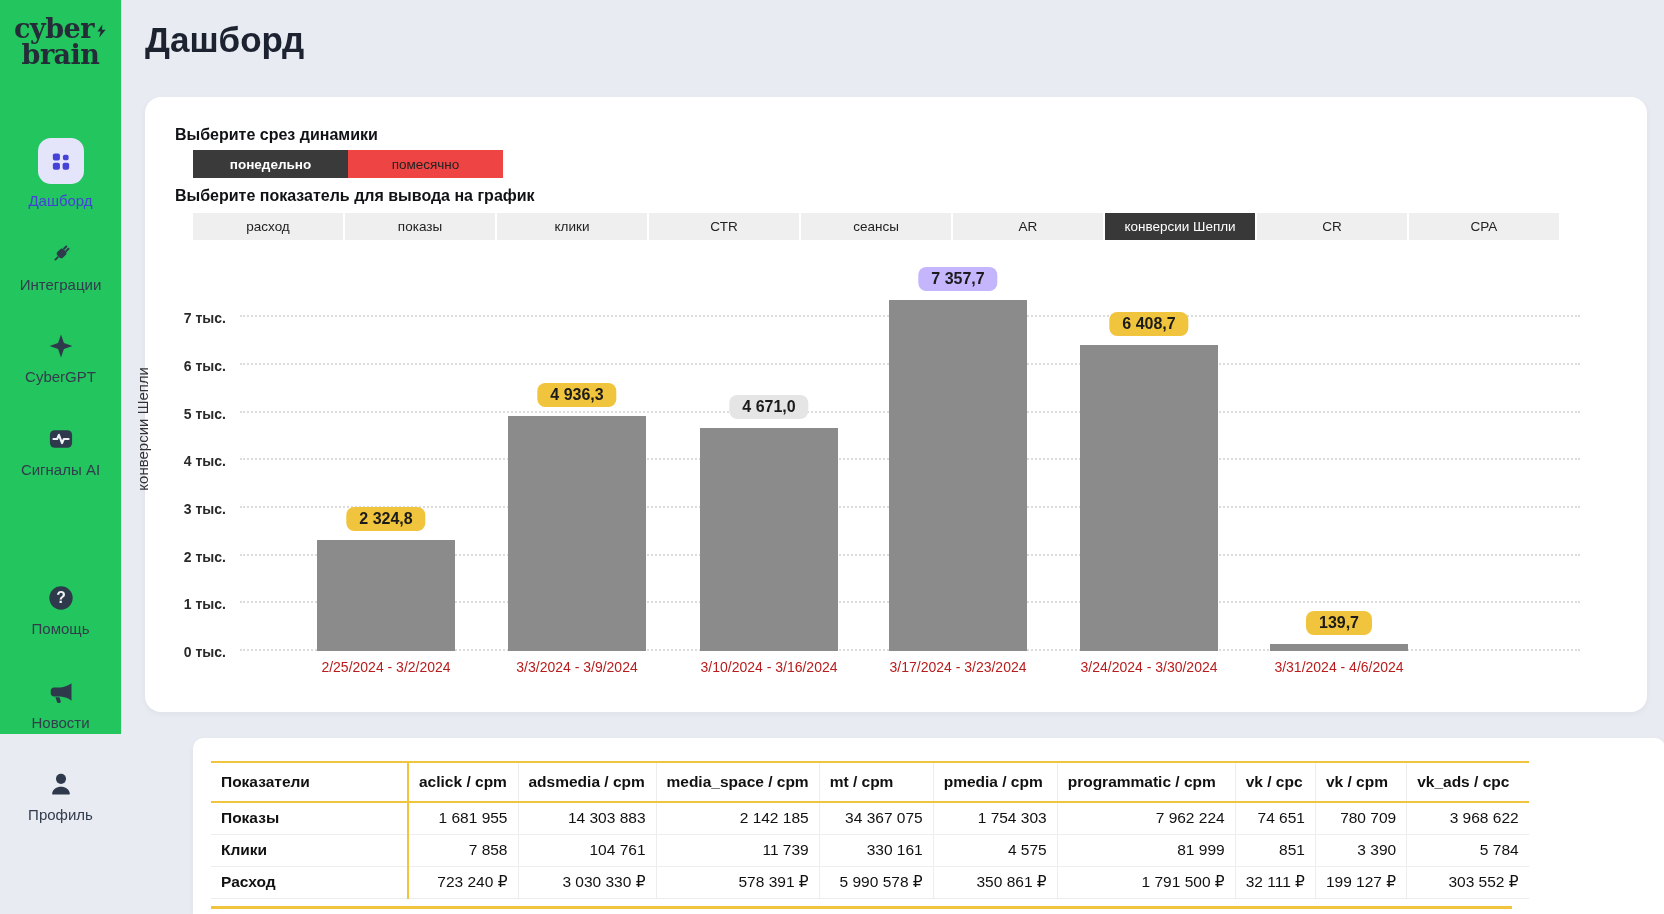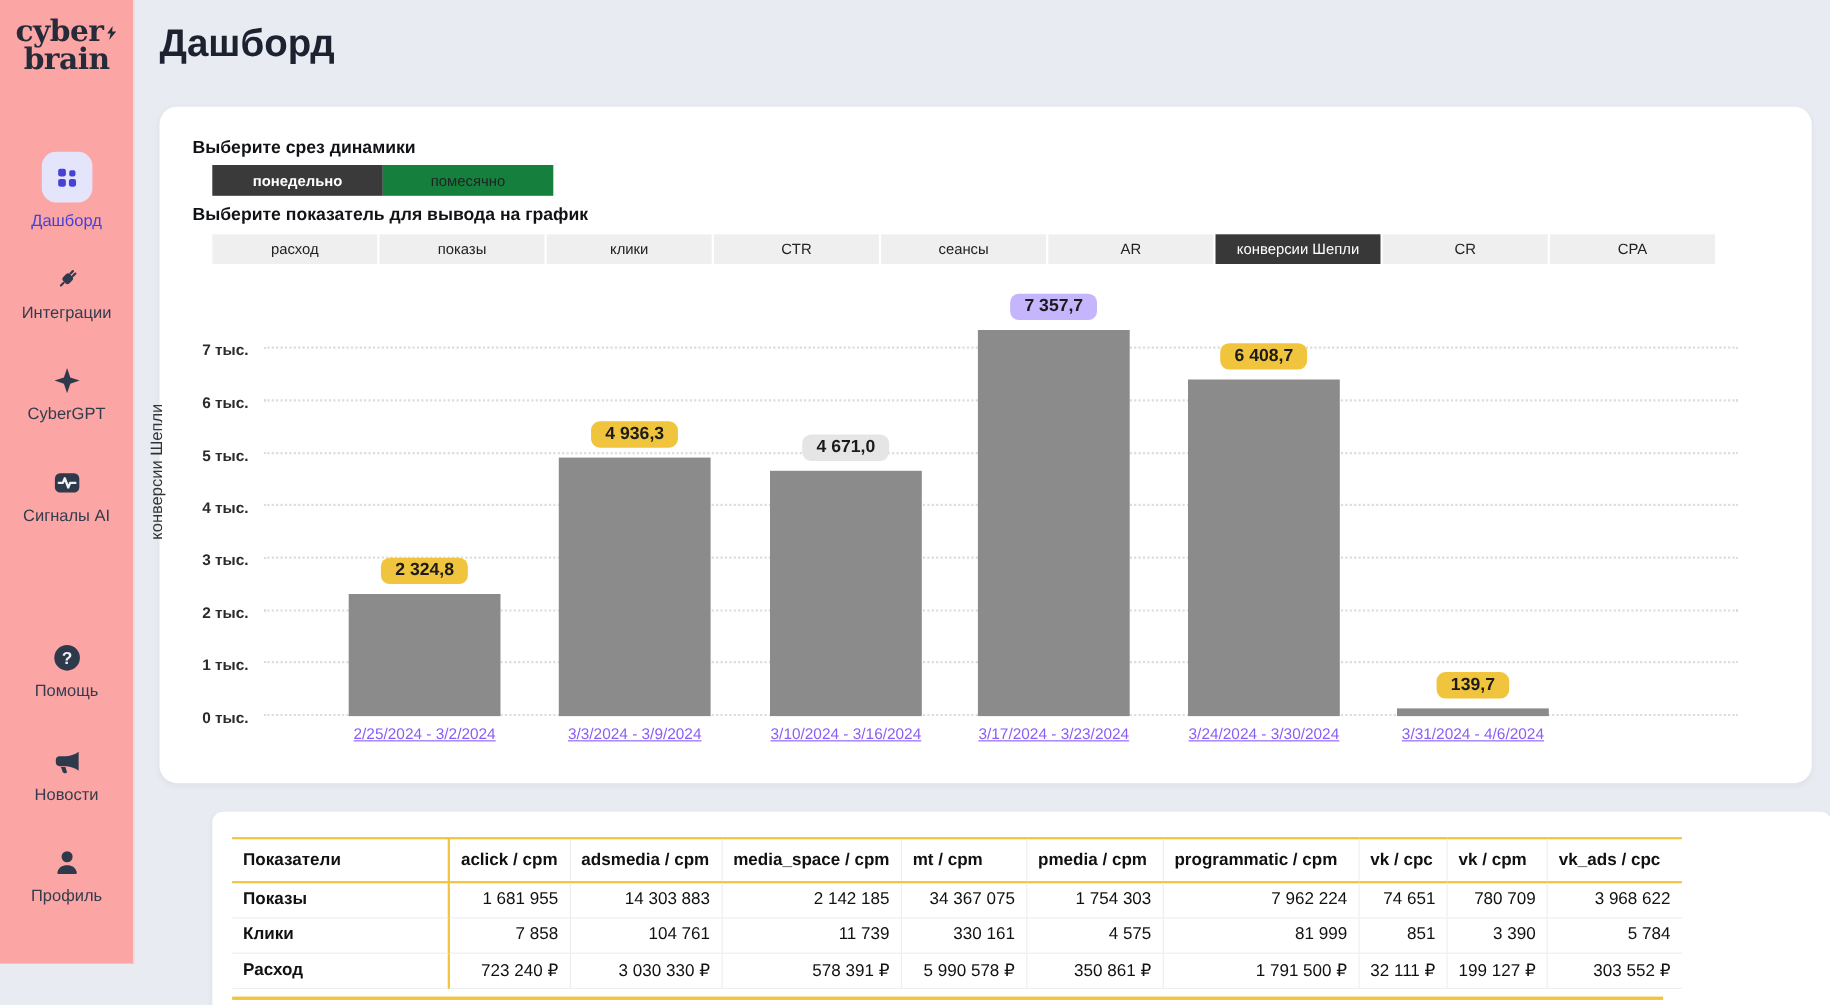--- a/index.html
+++ b/index.html
@@ -4,22 +4,22 @@
 <style>
   * { margin:0; padding:0; box-sizing:border-box; }
   html,body { width:1664px; height:914px; overflow:hidden; }
   body {
     font-family:"Liberation Sans","DejaVu Sans",sans-serif;
     background:#e8ebf1; color:#1c2230; position:relative;
   }
 
   
   .sidebar {
-    position:absolute; left:0; top:0; width:122px; height:876px;
-    background:#fca5a5; border-right:1px solid #e2e5ec;padding-left:32px;
+    position:absolute; left:0; top:0; width:122px; height:734px;
+    background:#22c55e; border-right:1px solid #e2e5ec;padding-left:32px;
   }
   .logo {
     position:absolute; top:16px; left:0; right:0; text-align:center;
     font-family:"DejaVu Serif",serif; font-weight:bold; font-size:27px;
     line-height:0.95; color:#252b38; letter-spacing:-0.5px;
   }
   .logo .bolt { display:inline-block; margin-left:2px; }
   .side-item { position:absolute; left:0; right:0; text-align:center; cursor:pointer; }
   .side-item .icon-wrap { display:flex; justify-content:center; align-items:center; }
   .side-item .lbl { display:block; margin-top:8px; font-size:15px; color:#323c4d; }
@@ -37,21 +37,21 @@
   .chart-card { left:145px; top:97px; width:1502px; height:615px; border-radius:16px; }
   .table-card { left:175px; top:738px; width:1472px; height:176px; border-radius:10px 10px 0 0;margin-left:18px; }
 
   .sec-label { position:absolute; left:30px; font-size:16px; font-weight:bold; color:#101215; }
   .sec-label.slice { top:29px; }
   .sec-label.metric { top:90px; }
 
   .toggle-group { position:absolute; left:48px; top:53px; display:flex; }
   .toggle-group button {
     width:155px; height:28px; border:none; font-size:13.5px; cursor:pointer;
-    background:#15803d; color:#222; font-family:inherit;
+    background:#ef4444; color:#222; font-family:inherit;
   }
   .toggle-group button.selected { background:#3a3a3a; color:#fff; font-weight:bold; }
 
   .tabs { position:absolute; left:48px; top:116px; width:1366px; display:flex; gap:2px; }
   .tabs button {
     flex:1; height:27px; border:none; font-size:13.5px; cursor:pointer;
     background:#efefef; color:#222; font-family:inherit; white-space:nowrap;
   }
   .tabs button.selected { background:#383838; color:#fff; }
 
@@ -61,21 +61,21 @@
   .ytick { position:absolute; left:-78px; width:64px; text-align:right; font-size:14px; font-weight:bold; color:#2a2a2a; }
   .ylabel-col { position:absolute; left:-118px; top:0; bottom:40px; width:40px; display:flex; align-items:center; justify-content:center; }
   .ylabel-col span { writing-mode:vertical-rl; transform:rotate(180deg); font-size:15px; color:#333; white-space:nowrap; }
   .bar { position:absolute; bottom:0; width:138px; background:#8b8b8b; }
   .badge {
     position:absolute; transform:translateX(-50%); padding:3px 13px;
     background:#f0c43c; border-radius:8px; font-size:16px; font-weight:bold; color:#1b1b1b; white-space:nowrap;
   }
   .xdate {
     position:absolute; top:calc(100% + 8px); transform:translateX(-50%);
-    font-size:14px; font-weight:500; color:#8b5cf6; white-space:nowrap;text-decoration:underline;
+    font-size:14px; font-weight:500; color:#b91c1c; white-space:nowrap;
   }
 
   
   .metrics-table { position:absolute; left:18px; top:23px; border-collapse:collapse; table-layout:fixed; font-size:15.5px; color:#111; }
   .metrics-table th, .metrics-table td {
     border-right:1px solid #ededed; padding:0 10px; white-space:nowrap; overflow:hidden;
   }
   .metrics-table th {
     height:40px; text-align:left; font-weight:bold; font-size:15.5px;
     border-top:2px solid #f0c43c; border-bottom:2px solid #f0c43c;

